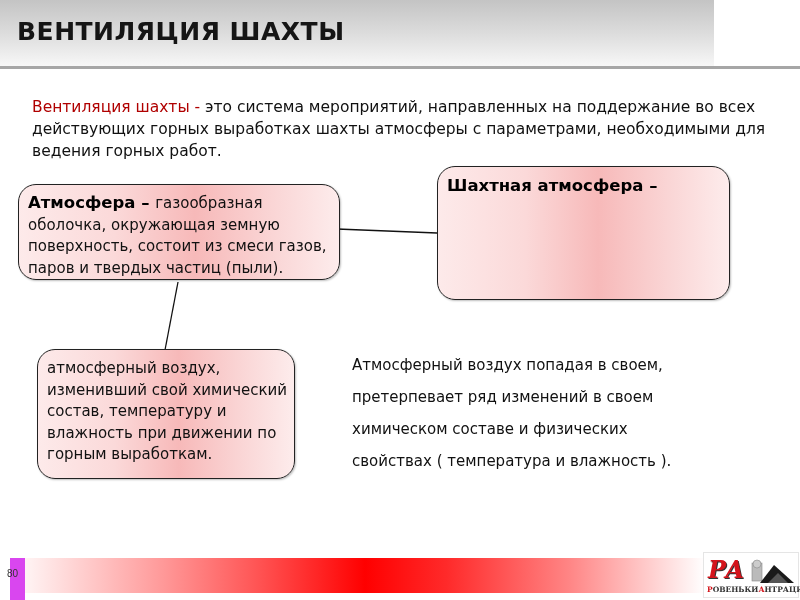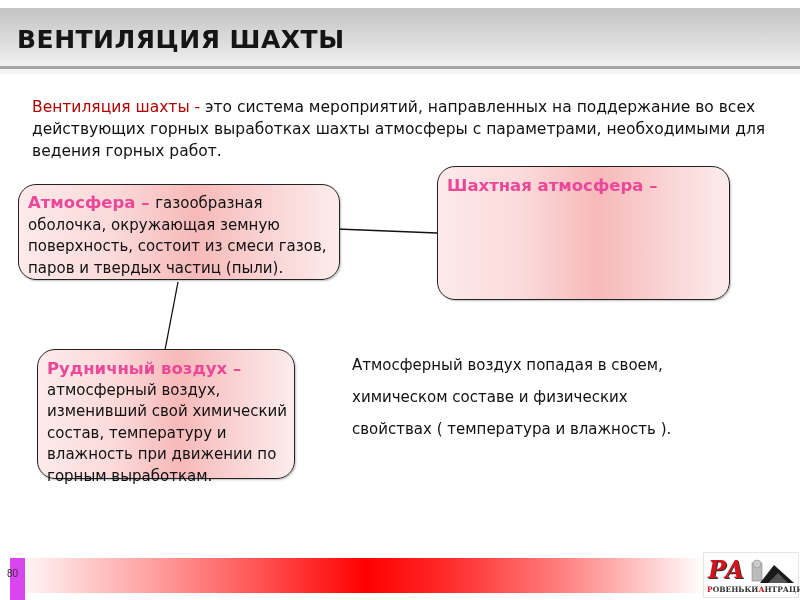--- a/index.html
+++ b/index.html
@@ -3,21 +3,21 @@
 <meta charset="utf-8">
 <style>
   html, body { margin: 0; padding: 0; }
   body {
     width: 800px; height: 600px; position: relative; overflow: hidden;
     background: #ffffff;
     font-family: "DejaVu Sans", sans-serif;
     color: #111;
   }
   .title-bar {
-    position: absolute; left: 0; top: 8px; width: 800px; height: 66px;
+    position: absolute; left: 0; top: 0; width: 714px; height: 66px;
     background: linear-gradient(to bottom, #c4c4c4 0%, #dcdcdc 50%, #f7f7f7 100%);
   }
   .title-text {
     position: absolute; left: 17px; top: 17px;
     font-family: "DejaVu Sans", sans-serif; font-weight: bold;
     font-size: 25px; color: #151515; letter-spacing: 0.5px;
   }
   .title-rule {
     position: absolute; left: 0; top: 66px; width: 800px; height: 3px;
     background: #a6a6a6;
@@ -29,21 +29,21 @@
   .red { color: #b00000; font-weight: normal; }
 
   .box {
     position: absolute; border: 1.3px solid #222; border-radius: 18px;
     background: linear-gradient(to right, #fdeaea 0%, #fbd9d9 30%, #f7b9b9 55%, #fad6d6 80%, #fdecec 100%);
     box-shadow: 1px 1px 2px rgba(0,0,0,0.25);
   }
   .box-text {
     position: absolute; font-size: 15px; line-height: 21.5px; color: #111;
   }
-  .box-text .term { color: #ec4899; font-weight: bold; font-size: 16.5px; }
+  .box-text .term { color: #000000; font-weight: bold; font-size: 16.5px; }
 
   .connector { position: absolute; pointer-events: none; }
 
   .right-text {
     position: absolute; left: 352px; top: 349px; width: 420px;
     font-size: 15px; line-height: 32px; color: #111;
   }
 
   .footer-num {
     position: absolute; left: 10px; top: 558px; width: 15px; height: 51px;
@@ -97,26 +97,26 @@
   <span class="term">Атмосфера</span><span class="term"> – </span><span>газообразная оболочка, окружающая земную поверхность, состоит из смеси газов, паров и твердых частиц (пыли).</span>
 </div>
 
 <div class="box" style="left:437px;top:166px;width:291px;height:132px;"></div>
 <div class="box-text" style="left:447px;top:175px;width:278px;">
   <div class="term">Шахтная атмосфера –</div>
 </div>
 
 <div class="box" style="left:37px;top:349px;width:256px;height:128px;"></div>
 <div class="box-text" style="left:47px;top:358px;width:244px;">
-  <div class="term">Рудничный воздух –</div>
   <div>атмосферный воздух, изменивший свой химический состав, температуру и влажность при движении  по горным выработкам.</div>
 </div>
 
 <div class="right-text">
   <div>Атмосферный воздух попадая в своем,</div>
+  <div>претерпевает ряд изменений в своем</div>
   <div>химическом составе и физических</div>
   <div>свойствах  ( температура и влажность ).</div>
 </div>
 
 <div class="footer-num">
   <span>80</span>
 </div>
 <div class="footer-bar"></div>
 
 <div class="logo">

